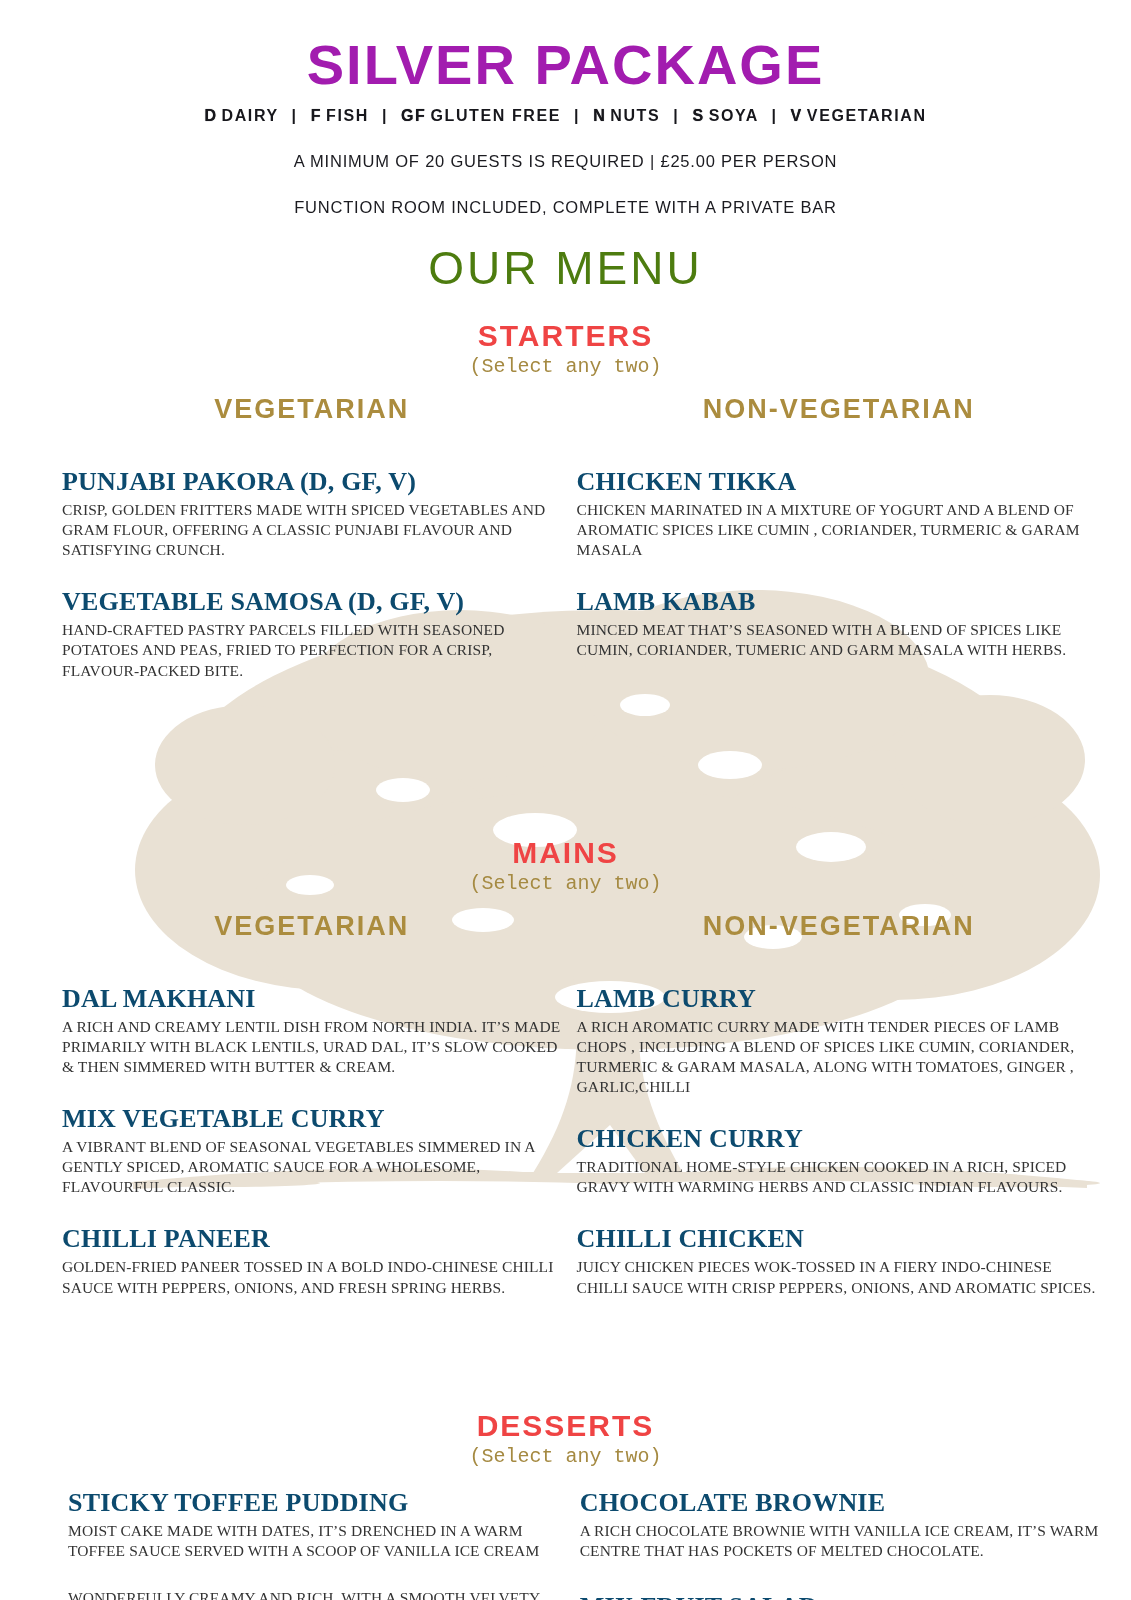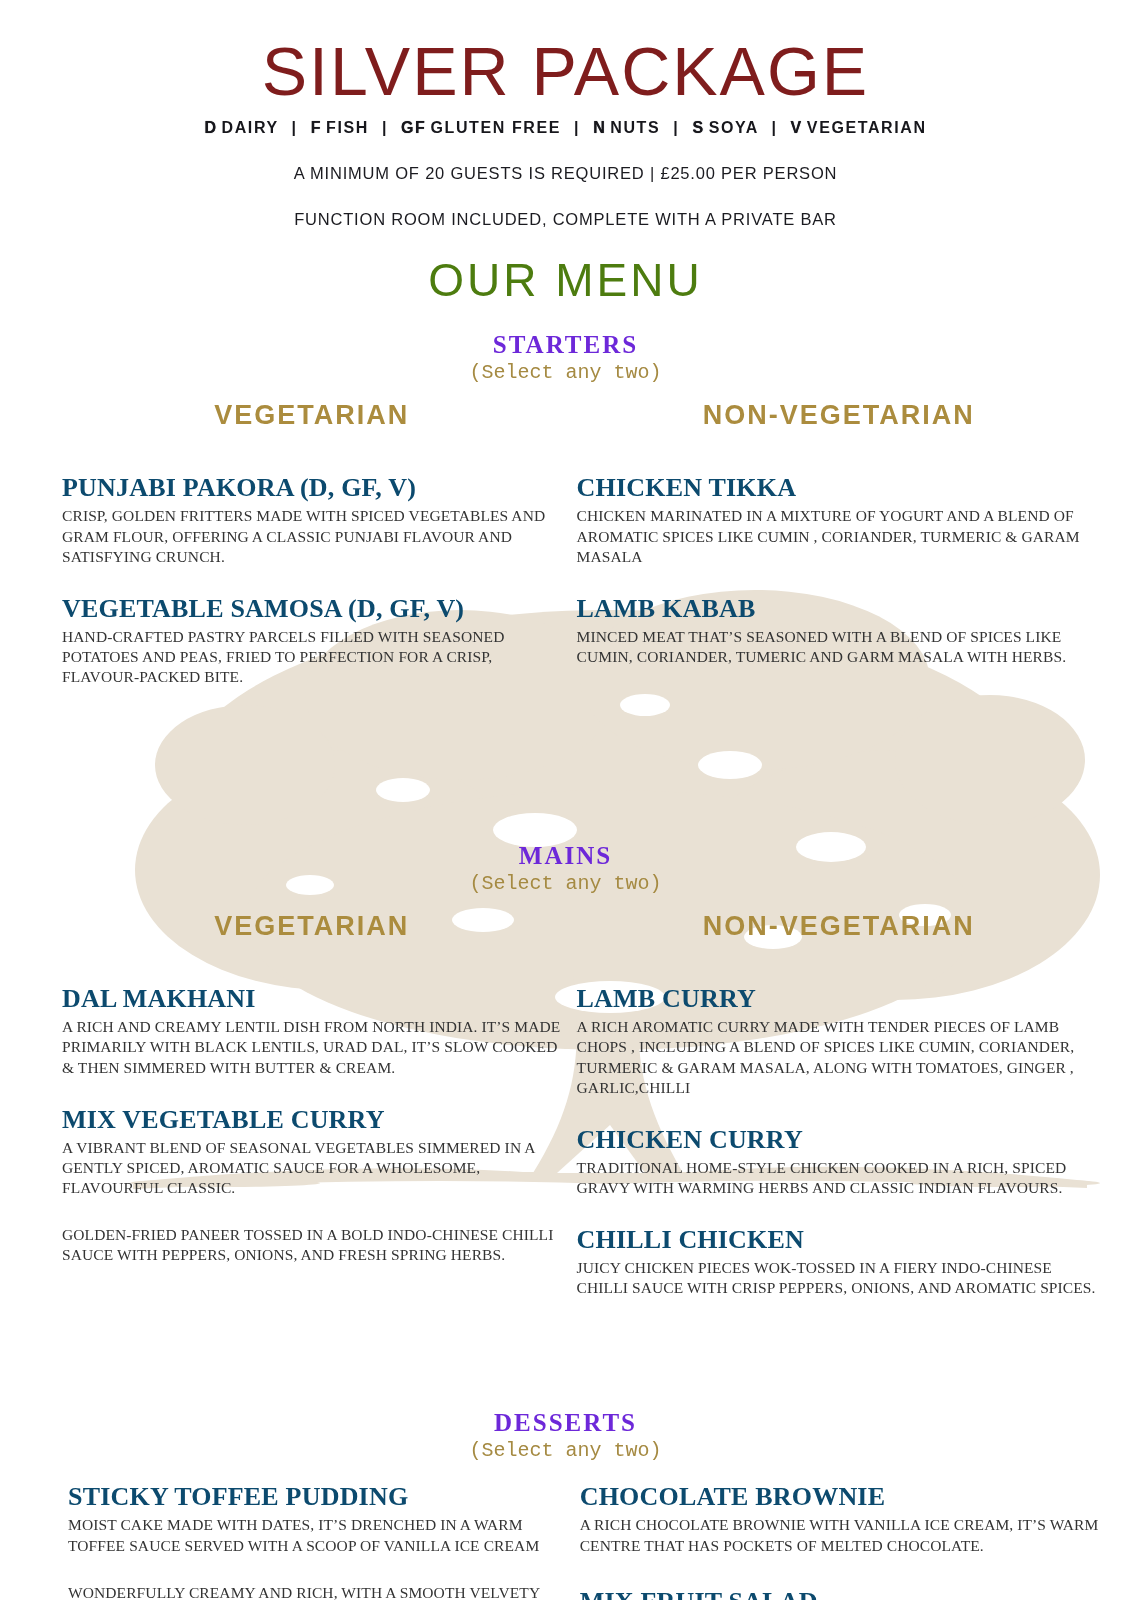--- a/index.html
+++ b/index.html
@@ -10,41 +10,41 @@
   }
   .watermark {
     position:absolute; left:105px; top:585px; width:1010px; height:625px;
     z-index:0; pointer-events:none;
   }
   .content { position:relative; z-index:1; }
 
   
   .header { text-align:center; padding-top:36px; }
   .main-title {
-    font-size:68px; line-height:1.05; font-weight:400; letter-spacing:2px;
-    color:#7f1d1d;
+    font-size:56px; line-height:1.05; font-weight:700; letter-spacing:2px;
+    color:#a21caf;
   }
   .legend {
     margin-top:12px; font-size:16px; font-weight:700; letter-spacing:1.6px;
     color:#17171c;
   }
   .legend .code { text-shadow:0 0 0.7px #17171c; margin-right:4px; }
   .legend .sep { margin:0 7px; }
   .info-line {
     font-size:16.5px; letter-spacing:0.8px; color:#1b1b20; margin-top:27px;text-align:center;
   }
   .menu-title {
     font-size:46px; font-weight:400; letter-spacing:3px; color:#4d7c0f;
     margin-top:24px;
   }
 
   
   .section-head { text-align:center; }
   .section-title {
-    font-size:25px; font-weight:700; letter-spacing:2px; color:#6d28d9;font-family:Liberation Serif, serif;
+    font-size:30px; font-weight:700; letter-spacing:2px; color:#ef4444;
   }
   .section-sub {
     font-family:Liberation Mono, monospace; font-size:20px; color:#a58a42;
     margin-top:2px;
   }
   .columns {
     display:flex; padding-left:62px; padding-right:30px; margin-top:16px;
   }
   .col-left  { width:503px; }
   .col-right { width:528px; margin-left:15px; }
@@ -166,20 +166,21 @@
         <div class="col-heading">VEGETARIAN</div>
         <div class="menu-item">
           <div class="item-name">DAL MAKHANI</div>
           <div class="item-desc">A RICH AND CREAMY LENTIL DISH FROM NORTH INDIA. IT’S MADE PRIMARILY WITH BLACK LENTILS, URAD DAL, IT’S SLOW COOKED &amp; THEN SIMMERED WITH BUTTER &amp; CREAM.</div>
         </div>
         <div class="menu-item">
           <div class="item-name">MIX VEGETABLE CURRY</div>
           <div class="item-desc">A VIBRANT BLEND OF SEASONAL VEGETABLES SIMMERED IN A GENTLY SPICED, AROMATIC SAUCE FOR A WHOLESOME, FLAVOURFUL CLASSIC.</div>
         </div>
         <div class="menu-item">
+          <div class="item-name">CHILLI PANEER</div>
           <div class="item-desc">GOLDEN-FRIED PANEER TOSSED IN A BOLD INDO-CHINESE CHILLI SAUCE WITH PEPPERS, ONIONS, AND FRESH SPRING HERBS.</div>
         </div>
       </div>
       <div class="col-right">
         <div class="col-heading">NON-VEGETARIAN</div>
         <div class="menu-item">
           <div class="item-name">LAMB CURRY</div>
           <div class="item-desc">A RICH AROMATIC CURRY MADE WITH TENDER PIECES OF LAMB CHOPS , INCLUDING A BLEND OF SPICES LIKE CUMIN, CORIANDER, TURMERIC &amp; GARAM  MASALA, ALONG WITH TOMATOES, GINGER , GARLIC,CHILLI</div>
         </div>
         <div class="menu-item">

